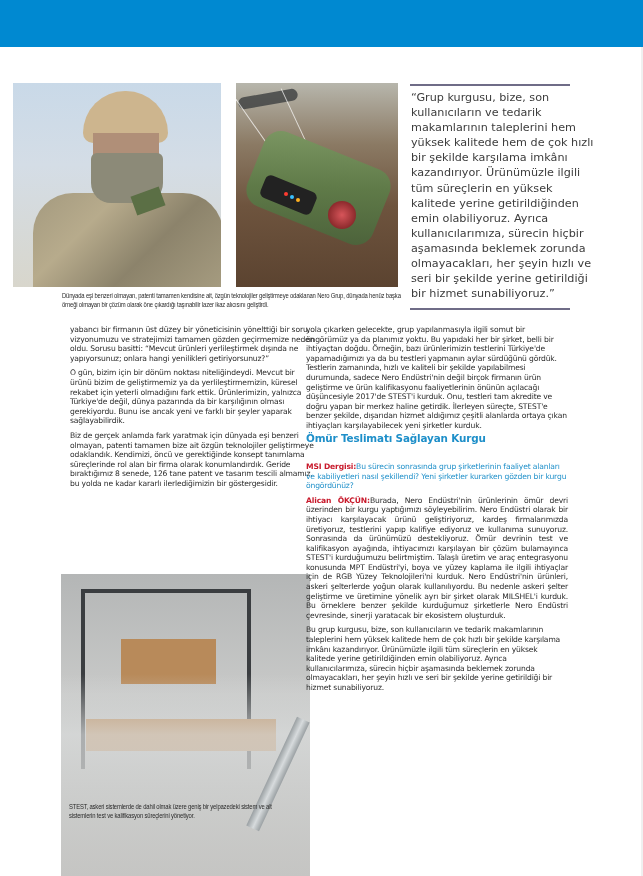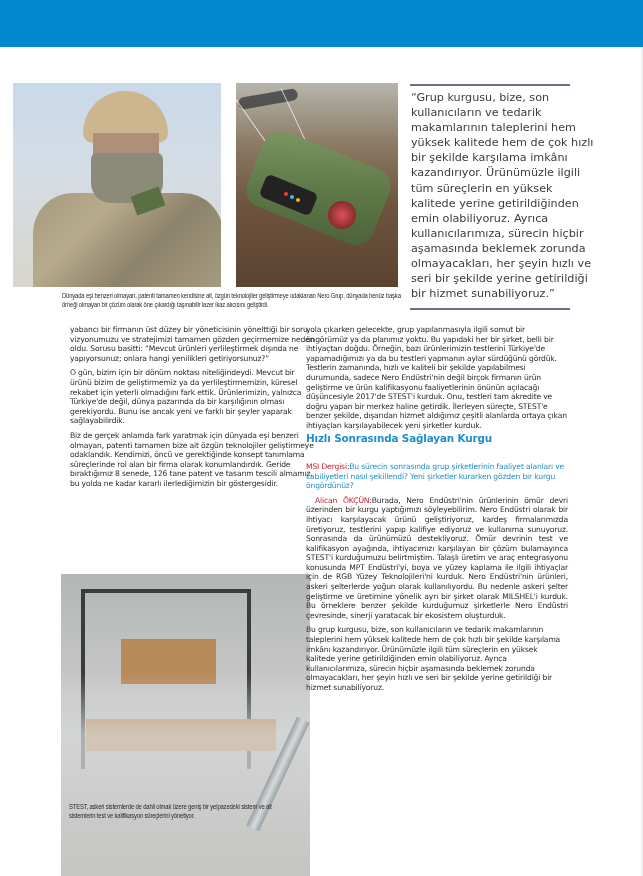--- a/index.html
+++ b/index.html
@@ -24,22 +24,22 @@
   .quote-rule { position: absolute; left: 410px; width: 160px; height: 2px; background: #6f6c87; }
   .quote { position: absolute; left: 411px; top: 90px; width: 185px; font-family: "DejaVu Sans", sans-serif; font-size: 11.2px; line-height: 15.1px; color: #3c3c3c; }
 
   .col { position: absolute; font-family: "DejaVu Sans", sans-serif; font-size: 7.6px; line-height: 9.6px; color: #2a2a2a; letter-spacing: -0.15px; }
   .col p { margin-bottom: 5px; }
   .col-left { left: 62px; top: 325px; width: 248px; margin-left: 8px; }
   .col-right { left: 306px; top: 325px; width: 262px; }
   .justify { text-align: justify; }
 
   .heading { font-family: "DejaVu Sans", sans-serif; font-weight: bold; color: #1e8fc9; font-size: 10.4px; line-height: 11.4px; margin: 0 0 18px 0; }
-  .q-label { color: #c8192b; font-weight: normal; }
-  .a-label { color: #c8192b; font-weight: normal; margin-left: 9px; }
+  .q-label { color: #c8192b; font-weight: bold; }
+  .a-label { color: #c8192b; font-weight: bold; }
   .q-text { color: #1e8fc9; }
 
   
   .helmet { position: absolute; left: 70px; top: 8px; width: 85px; height: 52px; background: #cdb58e; border-radius: 42px 42px 10px 10px; }
   .face { position: absolute; left: 80px; top: 50px; width: 66px; height: 30px; background: #b08f78; }
   .mask { position: absolute; left: 78px; top: 70px; width: 72px; height: 50px; background: #8c8a78; border-radius: 6px 6px 20px 20px; }
   .body-camo { position: absolute; left: 20px; top: 110px; width: 190px; height: 100px; background: linear-gradient(135deg, #a49a7f 0%, #b7ab8c 30%, #8c836b 60%, #a79d81 100%); border-radius: 40px 40px 0 0; }
   .strap { position: absolute; left: 120px; top: 108px; width: 30px; height: 20px; background: #5b6f45; transform: rotate(-20deg); }
 
   
@@ -100,21 +100,21 @@
   <div class="vehicle"></div>
   <div class="vehicle-base"></div>
   <div class="fog"></div>
   <div class="pipe"></div>
 </div>
 <div class="caption caption-chamber">STEST, askeri sistemlerde de dahil olmak üzere geniş bir yelpazedeki sistem ve alt sistemlerin test ve kalifikasyon süreçlerini yönetiyor.</div>
 
 <div class="col col-right">
   <p style="margin-bottom:2px;">yola çıkarken gelecekte, grup yapılanmasıyla ilgili somut bir öngörümüz ya da planımız yoktu. Bu yapıdaki her bir şirket, belli bir ihtiyaçtan doğdu. Örneğin, bazı ürünlerimizin testlerini Türkiye'de yapamadığımızı ya da bu testleri yapmanın aylar sürdüğünü gördük. Testlerin zamanında, hızlı ve kaliteli bir şekilde yapılabilmesi durumunda, sadece Nero Endüstri'nin değil birçok firmanın ürün geliştirme ve ürün kalifikasyonu faaliyetlerinin önünün açılacağı düşüncesiyle 2017'de STEST'i kurduk. Onu, testleri tam akredite ve doğru yapan bir merkez haline getirdik. İlerleyen süreçte, STEST'e benzer şekilde, dışarıdan hizmet aldığımız çeşitli alanlarda ortaya çıkan ihtiyaçları karşılayabilecek yeni şirketler kurduk.</p>
   <div class="heading">
-    <div>Hızlı Sonrasında Sağlayan Kurgu</div>
+    <div>Ömür Teslimatı Sağlayan Kurgu</div>
   </div>
   <p>
     <span class="q-label">MSI Dergisi:</span><span class="q-text">Bu sürecin sonrasında grup şirketlerinin faaliyet alanları ve kabiliyetleri nasıl şekillendi? Yeni şirketler kurarken gözden bir kurgu öngördünüz?</span>
   </p>
   <p class="justify">
     <span class="a-label">Alican ÖKÇÜN:</span><span>Burada, Nero Endüstri'nin ürünlerinin ömür devri üzerinden bir kurgu yaptığımızı söyleyebilirim. Nero Endüstri olarak bir ihtiyacı karşılayacak ürünü geliştiriyoruz, kardeş firmalarımızda üretiyoruz, testlerini yapıp kalifiye ediyoruz ve kullanıma sunuyoruz. Sonrasında da ürünümüzü destekliyoruz. Ömür devrinin test ve kalifikasyon ayağında, ihtiyacımızı karşılayan bir çözüm bulamayınca STEST'i kurduğumuzu belirtmiştim. Talaşlı üretim ve araç entegrasyonu konusunda MPT Endüstri'yi, boya ve yüzey kaplama ile ilgili ihtiyaçlar için de RGB Yüzey Teknolojileri'ni kurduk. Nero Endüstri'nin ürünleri, askeri şelterlerde yoğun olarak kullanılıyordu. Bu nedenle askeri şelter geliştirme ve üretimine yönelik ayrı bir şirket olarak MILSHEL'i kurduk. Bu örneklere benzer şekilde kurduğumuz şirketlerle Nero Endüstri çevresinde, sinerji yaratacak bir ekosistem oluşturduk.</span>
   </p>
   <p>Bu grup kurgusu, bize, son kullanıcıların ve tedarik makamlarının taleplerini hem yüksek kalitede hem de çok hızlı bir şekilde karşılama imkânı kazandırıyor. Ürünümüzle ilgili tüm süreçlerin en yüksek kalitede yerine getirildiğinden emin olabiliyoruz. Ayrıca kullanıcılarımıza, sürecin hiçbir aşamasında beklemek zorunda olmayacakları, her şeyin hızlı ve seri bir şekilde yerine getirildiği bir hizmet sunabiliyoruz.</p>
 </div>
 

